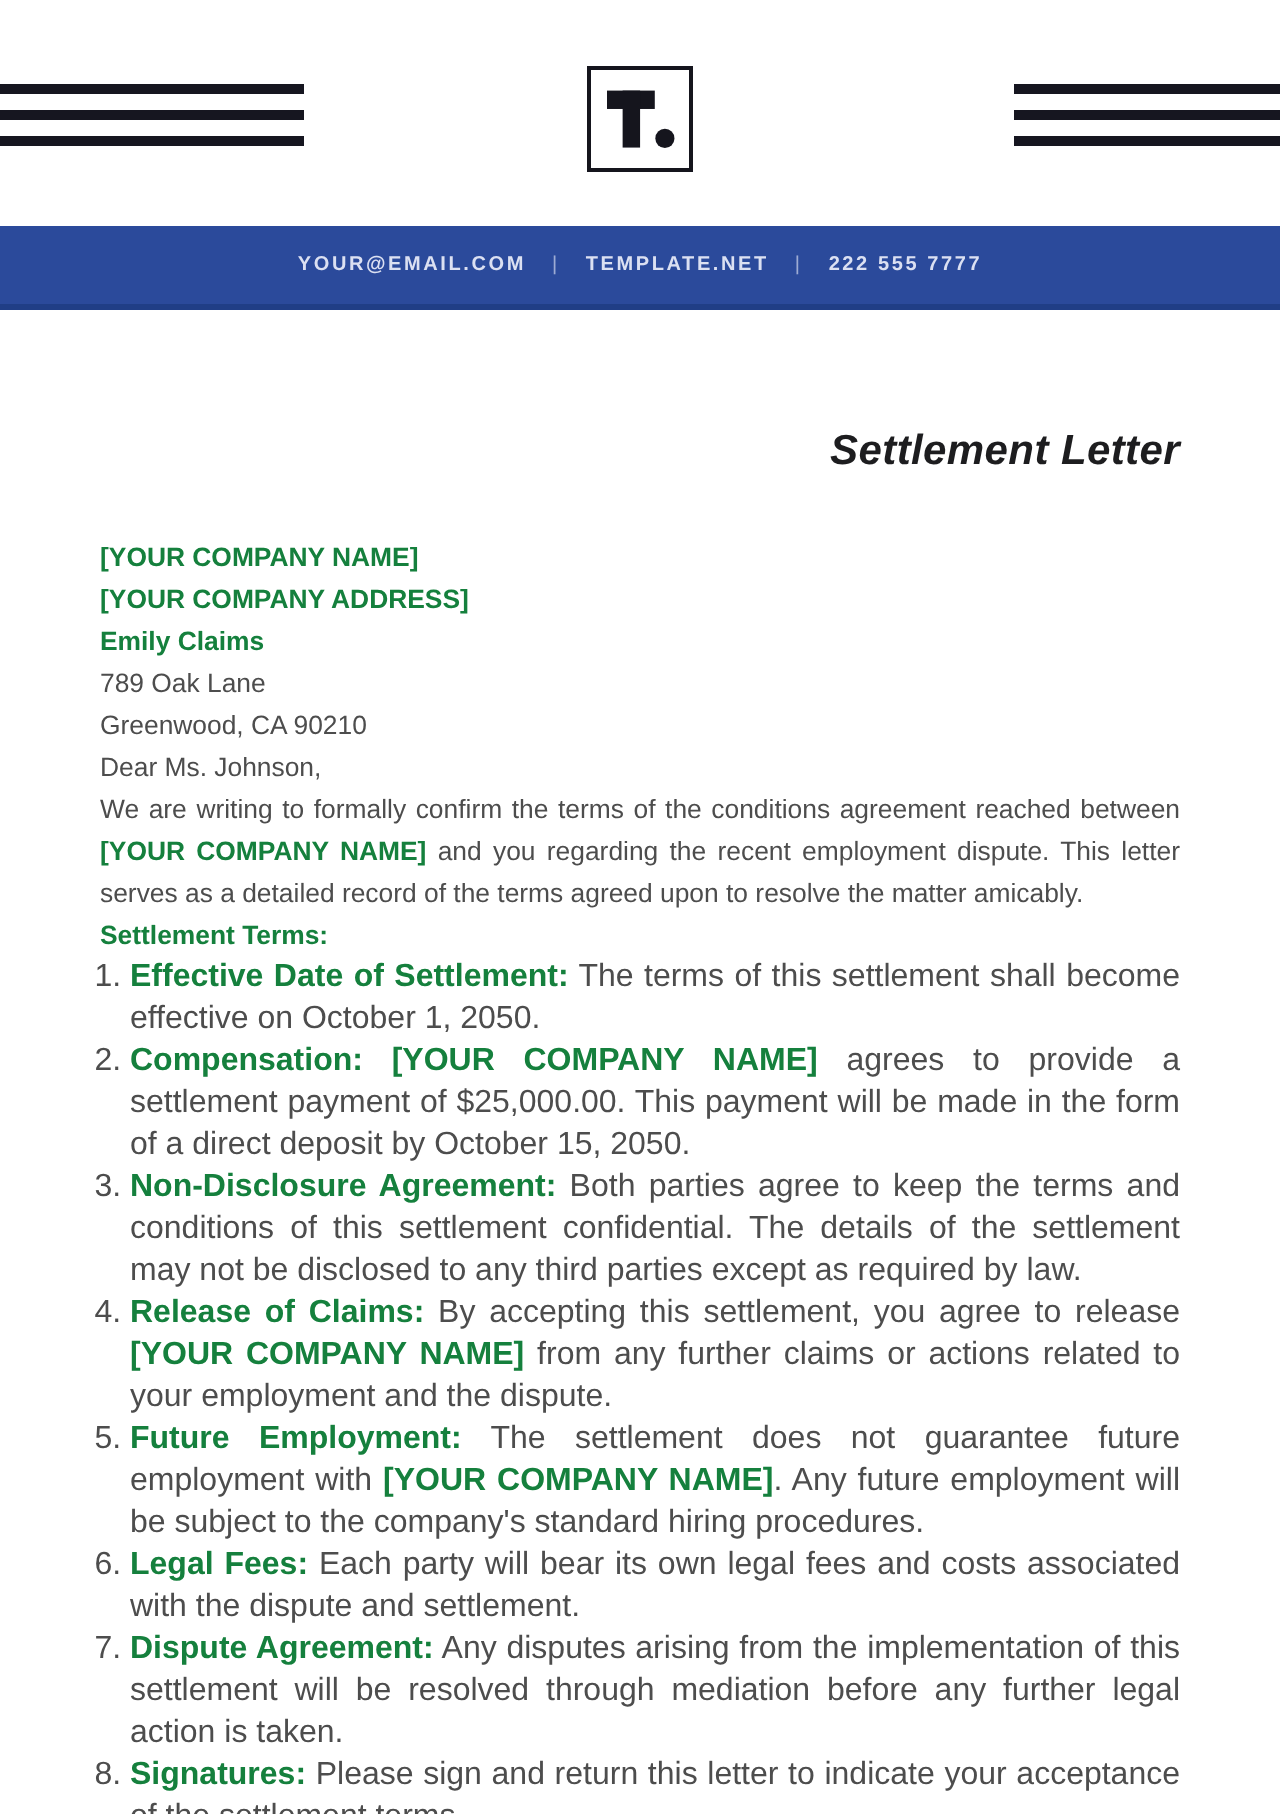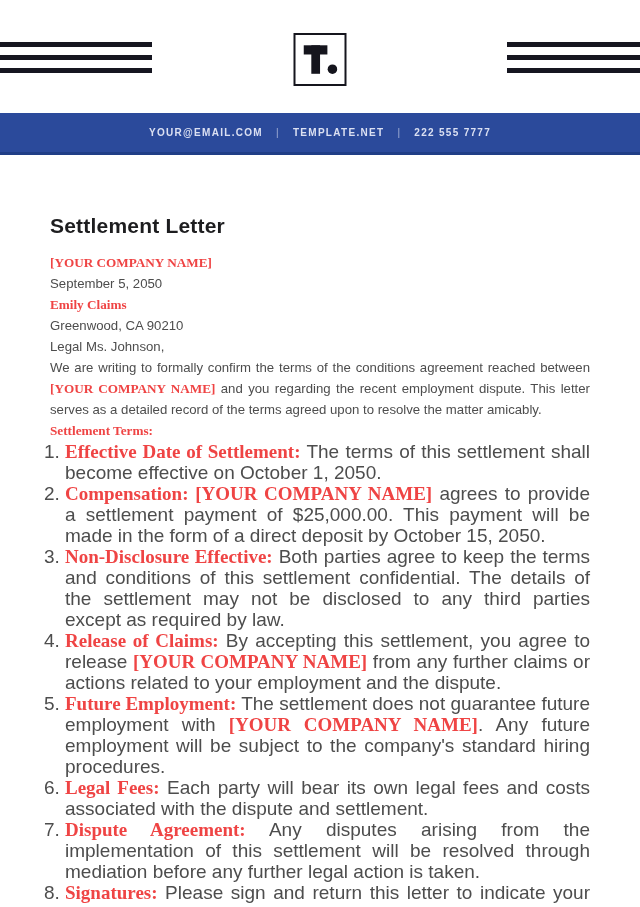--- a/index.html
+++ b/index.html
@@ -31,30 +31,30 @@
     height: 42px; box-sizing: border-box;
     background: #2b4a9b; border-bottom: 3px solid #203e86;
     display: flex; align-items: center; justify-content: center; gap: 13px;
     color: #dbe0f2; font-size: 10px; font-weight: 700; letter-spacing: 1.3px;
   }
   .banner .sep { opacity: 0.65; font-weight: 400; }
 
   
   main { padding: 57px 50px 0 50px; }
   h1 {
-    margin: 0 0 12px 0; text-align: left;
+    margin: 0 0 28px 0; text-align: right;
     font-size: 21px; line-height: 28px; font-weight: 700;
-    color: #1d1d1f; letter-spacing: 0.2px;
+    color: #1d1d1f; letter-spacing: 0.2px; font-style: italic;
   }
   .line, .para { margin: 0; font-size: 13.2px; line-height: 21px; color: #4d4d4d; }
   .para { text-align: justify; }
-  .b { font-weight: 700; color: #ef4444; font-family: Liberation Serif, serif; }
+  .b { font-weight: 700; color: #15803d; }
   ol { margin: 0; padding: 0 0 0 15px; }
   li {
-    font-size: 19px; line-height: 21px; color: #4d4d4d;
+    font-size: 16px; line-height: 21px; color: #4d4d4d;
     text-align: justify;
   }
 </style>
 </head>
 <body>
 
 <div class="page">
 
   <header class="letterhead">
     <div class="stripes stripes-left">
@@ -83,30 +83,31 @@
     <span class="sep">|</span>
     <span>TEMPLATE.NET</span>
     <span class="sep">|</span>
     <span>222 555 7777</span>
   </div>
 
   <main>
     <h1>Settlement Letter</h1>
     <div>
         <p class="line"><span class="b">[YOUR COMPANY NAME]</span></p>
-        <p class="line"><span>September 5, 2050</span></p>
+        <p class="line"><span class="b">[YOUR COMPANY ADDRESS]</span></p>
         <p class="line"><span class="b">Emily Claims</span></p>
+        <p class="line"><span>789 Oak Lane</span></p>
         <p class="line"><span>Greenwood, CA 90210</span></p>
-        <p class="line"><span>Legal Ms. Johnson,</span></p>
+        <p class="line"><span>Dear Ms. Johnson,</span></p>
         <p class="para"><span>We are writing to formally confirm the terms of the conditions agreement reached between </span><span class="b">[YOUR COMPANY NAME]</span><span> and you regarding the recent employment dispute. This letter serves as a detailed record of the terms agreed upon to resolve the matter amicably.</span></p>
         <p class="line"><span class="b">Settlement Terms:</span></p>
         <ol>
           <li><span class="b">Effective Date of Settlement:</span><span> The terms of this settlement shall become effective on October 1, 2050.</span></li>
           <li><span class="b">Compensation: [YOUR COMPANY NAME]</span><span> agrees to provide a settlement payment of $25,000.00. This payment will be made in the form of a direct deposit by October 15, 2050.</span></li>
-          <li><span class="b">Non-Disclosure Effective:</span><span> Both parties agree to keep the terms and conditions of this settlement confidential. The details of the settlement may not be disclosed to any third parties except as required by law.</span></li>
+          <li><span class="b">Non-Disclosure Agreement:</span><span> Both parties agree to keep the terms and conditions of this settlement confidential. The details of the settlement may not be disclosed to any third parties except as required by law.</span></li>
           <li><span class="b">Release of Claims:</span><span> By accepting this settlement, you agree to release </span><span class="b">[YOUR COMPANY NAME]</span><span> from any further claims or actions related to your employment and the dispute.</span></li>
           <li><span class="b">Future Employment:</span><span> The settlement does not guarantee future employment with </span><span class="b">[YOUR COMPANY NAME]</span><span>. Any future employment will be subject to the company's standard hiring procedures.</span></li>
           <li><span class="b">Legal Fees:</span><span> Each party will bear its own legal fees and costs associated with the dispute and settlement.</span></li>
           <li><span class="b">Dispute Agreement:</span><span> Any disputes arising from the implementation of this settlement will be resolved through mediation before any further legal action is taken.</span></li>
           <li><span class="b">Signatures:</span><span> Please sign and return this letter to indicate your acceptance of the settlement terms.</span></li>
         </ol>
       </div>
   </main>
 
 </div>

